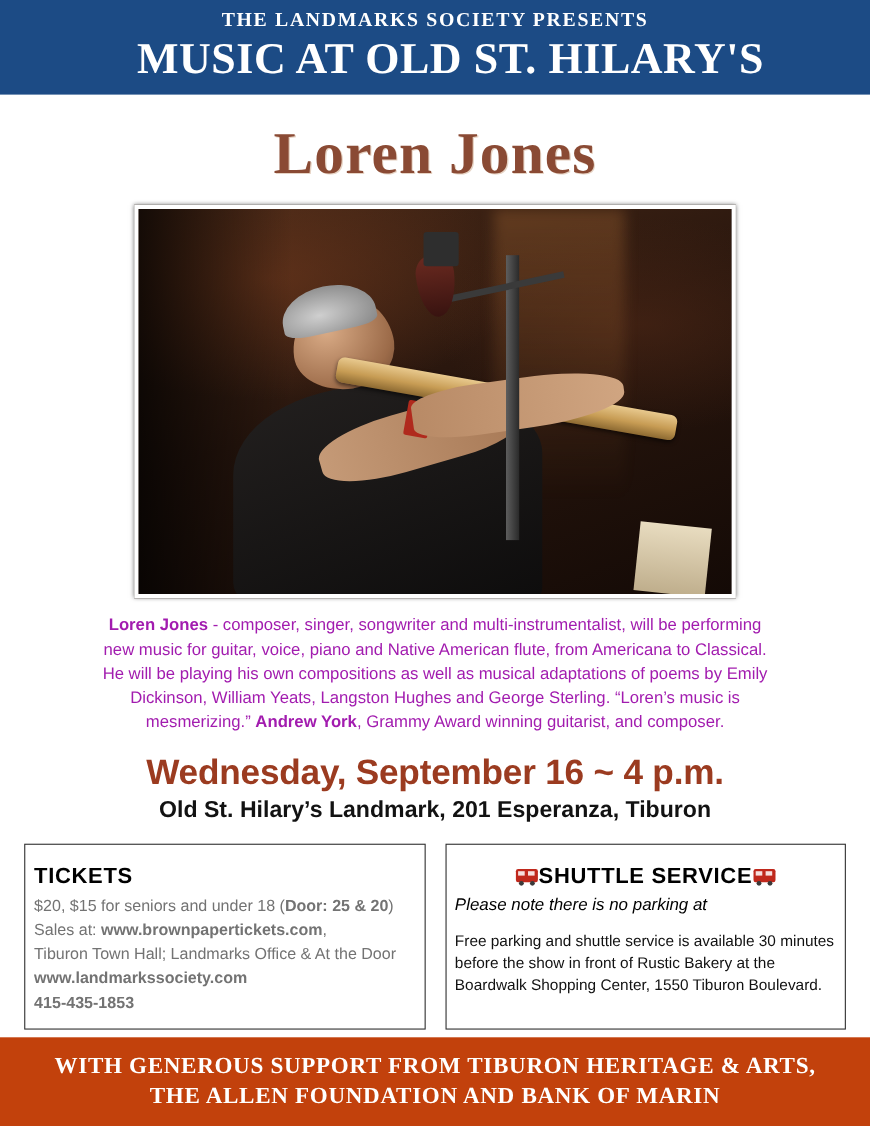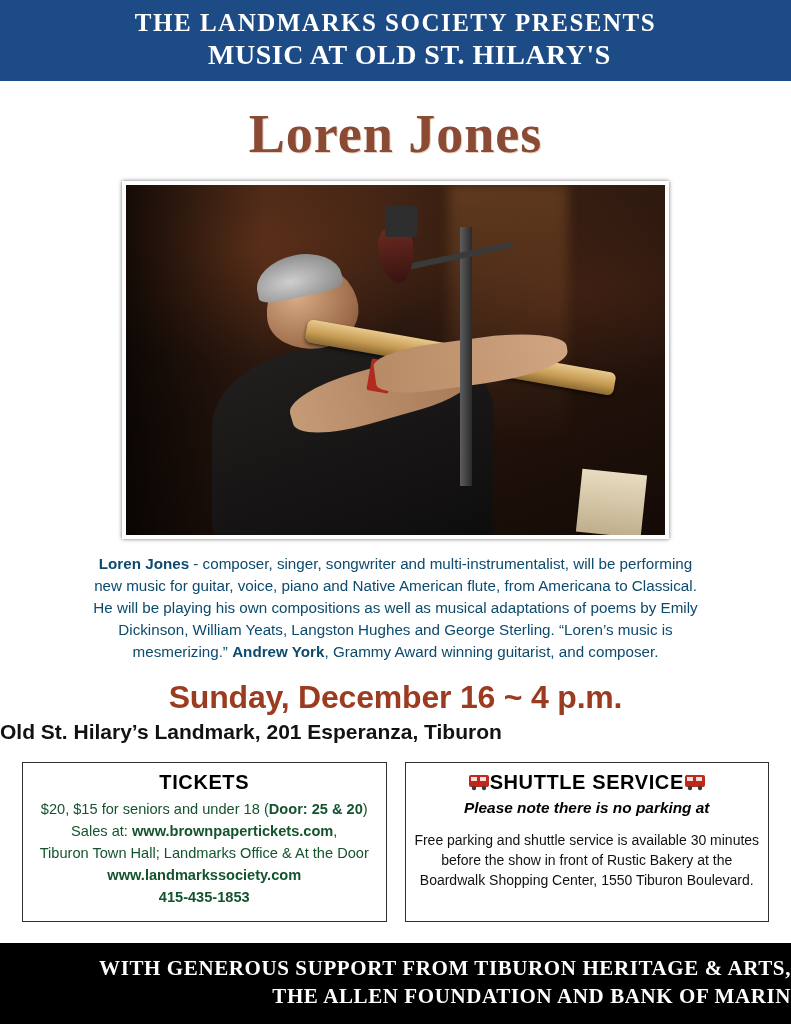--- a/index.html
+++ b/index.html
@@ -24,29 +24,29 @@
 
   
   .top-banner {
     background: #1c4b85;
     color: #ffffff;
     text-align: center;
     padding: 9px 0 12px 0;
     font-family: "Liberation Serif", serif;
   }
   .top-banner .presents {
-    font-size: 25px;
+    font-size: 18px;
     letter-spacing: 1.5px;
     font-weight: bold;
     font-variant: small-caps;
     text-transform: uppercase;
     line-height: 1.1;
   }
   .top-banner .maintitle {
-    font-size: 28px;
+    font-size: 40px;
     font-weight: bold;
     letter-spacing: 0.5px;
     margin-top: 3px;
     line-height: 1.05;
     font-variant: small-caps;
     padding-left: 28px;
   }
 
   
   .artist-name {
@@ -210,94 +210,94 @@
     transform: rotate(6deg);
   }
 
   
   .description {
     width: 620px;
     margin: 14px auto 0 auto;
     text-align: center;
     font-size: 15.2px;
     line-height: 1.45;
-    color: #0c4a6e;
+    color: #a21caf;
   }
   .description b { font-weight: bold; }
 
   
   .date-line {
     text-align: center;
     margin-top: 16px;
     font-size: 32px;
     font-weight: bold;
     color: #9b3b20;
     letter-spacing: -0.2px;
   }
   .venue-line {
-    text-align: left;
+    text-align: center;
     margin-top: 4px;
     font-size: 21px;
     font-weight: bold;
     color: #121212;
   }
 
   
   .boxes {
     display: flex;
     gap: 18px;
     margin: 18px 22px 0 22px;
   }
   .box {
     border: 1px solid #2f2f2f;
     flex: 1;
-    padding: 8px 8px 12px 8px;
-    text-align: center;
+    padding: 18px 8px 12px 8px;
+    text-align: left;
   }
   .box-title {
     font-size: 20px;
     font-weight: bold;
     letter-spacing: 0.6px;
     margin-bottom: 5px;
   }
   .shuttle-title-row {
     display: flex;
     align-items: center;
     justify-content: center;
     margin-bottom: 4px;
   }
   .bus-icon svg { display: block; }
   .tickets-line {
     font-size: 14.6px;
     line-height: 1.5;
-    color: #14532d;
+    color: #737373;
   }
   .italic { }
   .bold { font-weight: bold; }
   .shuttle-line {
     font-size: 14px;
     line-height: 1.45;
     color: #111;
   }
   .shuttle-note {
     font-size: 15.4px;
     font-style: italic;
-    font-weight: bold;
+    font-weight: normal;
     line-height: 1.35;
   }
 
   
   .bottom-banner {
     position: absolute;
     left: 0;
     right: 0;
     bottom: 0;
-    background: #000000;
+    background: #c2410c;
     color: #ffffff;
-    text-align: right;
+    text-align: center;
     padding: 12px 0 14px 0;
     font-family: "Liberation Serif", serif;
     font-size: 21px;
     font-weight: bold;
     letter-spacing: 0.6px;
     line-height: 1.3;
     font-variant: small-caps;
   }
 </style>
 </head>
@@ -328,21 +328,21 @@
       <div class="mic-arm"></div>
       <div class="mic-head"></div>
       <div class="mic-clip"></div>
     </div>
   </div>
 
   <div class="description">
     <b>Loren Jones</b><span> - composer, singer, songwriter and multi-instrumentalist, will be performing new music for guitar, voice, piano and Native American flute, from Americana to Classical. He will be playing his own compositions as well as musical adaptations of poems by Emily Dickinson, William Yeats, Langston Hughes and George Sterling.  “Loren’s music is mesmerizing.”  </span><b>Andrew York</b><span>, Grammy Award winning guitarist, and composer.</span>
   </div>
 
-  <div class="date-line">Sunday, December 16 ~ 4 p.m.</div>
+  <div class="date-line">Wednesday, September 16 ~ 4 p.m.</div>
   <div class="venue-line">Old St. Hilary’s Landmark, 201 Esperanza, Tiburon</div>
 
   <div class="boxes">
 
     <div class="box">
       <div class="box-title">TICKETS</div>
       <div class="tickets-line">
         <span>$20, $15 for seniors and under 18 (</span><span class="bold">Door: 25 &amp; 20</span><span>)</span>
       </div>
       <div class="tickets-line">

